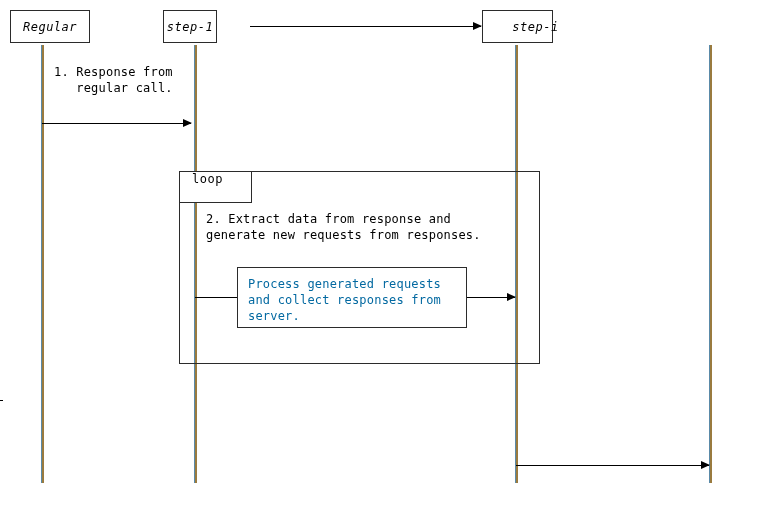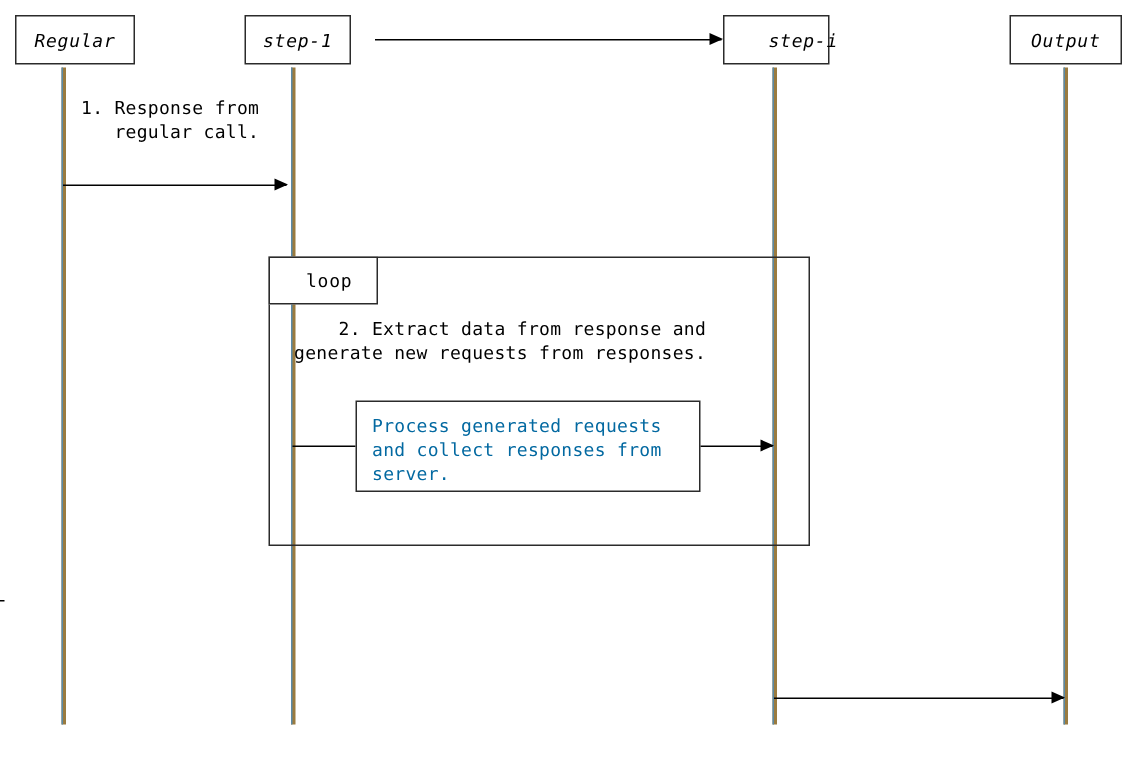--- a/index.html
+++ b/index.html
@@ -75,22 +75,21 @@
     box-sizing: border-box;
     border: 1px solid #2b2b2b;
     background: transparent;
   }
   .fragment-label {
     position: absolute;
     box-sizing: border-box;
     border: 1px solid #2b2b2b;
     background: #ffffff;
     display: flex;
-    align-items: center;
-    padding-left: 24px;
+    padding-left: 12px;
     font-size: 12px;
     color: #000000;
     letter-spacing: 0.5px;
   }
 
   
   .note-box {
     position: absolute;
     box-sizing: border-box;
     border: 1px solid #2b2b2b;
@@ -112,31 +111,28 @@
 <body>
 
 <div id="canvas">
 
   <div class="edge-tick" style="left:0px; top:400px; width:3px; height:1px;"></div>
 
   <div class="participant" style="left:10px; top:10px; width:80px; height:33px;">
     <span>Regular</span>
   </div>
 
-  <div class="participant" style="left:163px; top:10px; width:71px; height:33px;">
+  <div class="participant" style="left:163px; top:10px; width:54px; height:33px;">
     <span>step-1</span>
   </div>
 
   <div class="participant" style="left:482px; top:10px; width:71px; height:33px;padding-left:36px;">
     <span>step-i</span>
   </div>
 
-  <div class="participant" style="left:673px; top:10px; width:75px; height:33px;">
-    <span>Output</span>
-  </div>
 
   <div class="lifeline" style="left:41px; top:45px; height:438px;"></div>
   <div class="lifeline" style="left:194px; top:45px; height:438px;"></div>
   <div class="lifeline" style="left:515px; top:45px; height:438px;"></div>
   <div class="lifeline" style="left:709px; top:45px; height:438px;"></div>
 
   <div class="msg" style="left:250px; top:26px; width:231px;">
     <span class="head"></span>
   </div>
 
@@ -144,21 +140,21 @@
 regular call.</div>
   <div class="msg" style="left:42px; top:123px; width:149px;">
     <span class="head"></span>
   </div>
 
   <div class="fragment" style="left:179px; top:171px; width:361px; height:193px;"></div>
   <div class="fragment-label" style="left:179px; top:171px; width:73px; height:32px;">
     <span>loop</span>
   </div>
 
-  <div class="note-text" style="left:196px; top:211px;text-align:right;">2. Extract data from response and
+  <div class="note-text" style="left:206px; top:211px;">2. Extract data from response and
 generate new requests from responses.</div>
 
   <div class="msg" style="left:195px; top:297px; width:320px;">
     <span class="head"></span>
   </div>
   <div class="note-box" style="left:237px; top:267px; width:230px; height:61px;">Process generated requests
 and collect responses from
 server.</div>
 
   <div class="msg" style="left:516px; top:465px; width:193px;">

